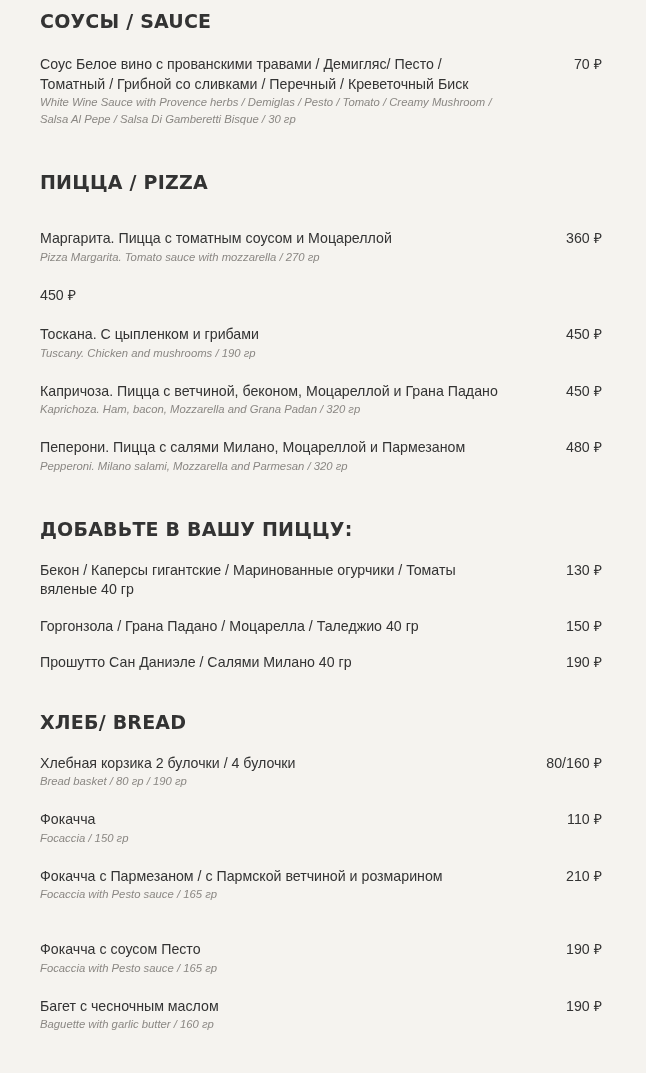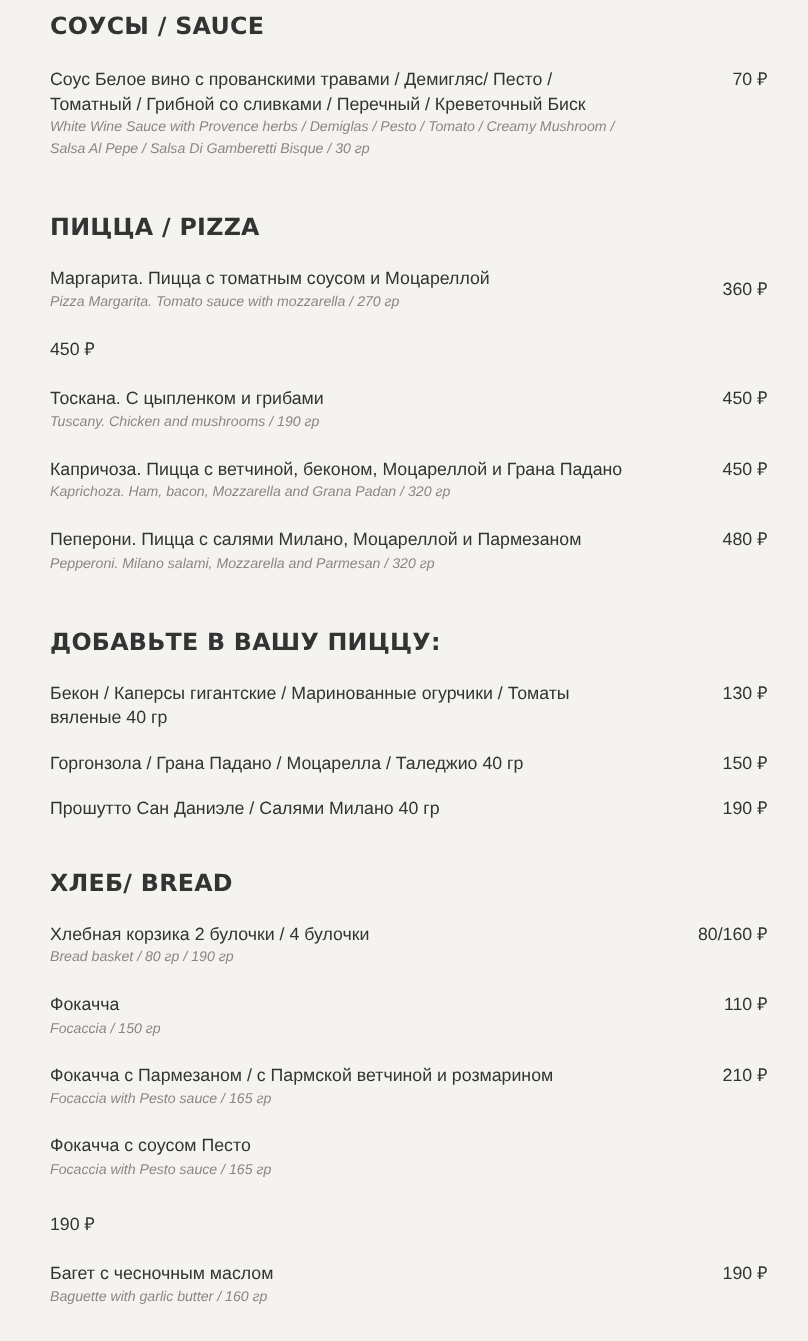--- a/index.html
+++ b/index.html
@@ -8,21 +8,21 @@
       background: #f5f3ef;
     }
     body {
       width: 646px;
       height: 1073px;
       overflow: hidden;
       font-family: "DejaVu Sans", "Liberation Sans", sans-serif;
       color: #333333;
     }
     .menu {
-      padding: 0 32px 0 40px;
+      padding: 0 44px 0 40px;
       position: relative;
     }
     .section-title {
       font-family: "DejaVu Sans", sans-serif;
       font-weight: bold;
       font-size: 19px;
       letter-spacing: 0.2px;
       color: #333333;
       margin: 0;
       line-height: 24px;
@@ -74,21 +74,21 @@
       <div class="item-text">
         <div class="item-name">Соус Белое вино с прованскими травами / Демигляс/ Песто / Томатный / Грибной со сливками / Перечный / Креветочный Биск</div>
         <div class="item-desc">White Wine Sauce with Provence herbs / Demiglas / Pesto / Tomato / Creamy Mushroom / Salsa Al Pepe / Salsa Di Gamberetti Bisque / 30 гр</div>
       </div>
       <div class="item-price"><span>70</span><span class="cur">₽</span></div>
     </div>
   </section>
 
   <section class="section" style="padding-top:42px;">
     <h2 class="section-title">ПИЦЦА / PIZZA</h2>
-    <div class="item" style="margin-top:20px;align-items:center;">
+    <div class="item" style="margin-top:35px;">
       <div class="item-text">
         <div class="item-name">Маргарита. Пицца с томатным соусом и Моцареллой</div>
         <div class="item-desc">Pizza Margarita. Tomato sauce with mozzarella / 270 гр</div>
       </div>
       <div class="item-price"><span>360</span><span class="cur">₽</span></div>
     </div>
     <div class="item" style="margin-top:20px;">
       <div class="item-price"><span>450</span><span class="cur">₽</span></div>
     </div>
     <div class="item" style="margin-top:20px;">
@@ -152,21 +152,21 @@
       </div>
       <div class="item-price"><span>110</span><span class="cur">₽</span></div>
     </div>
     <div class="item" style="margin-top:20px;">
       <div class="item-text">
         <div class="item-name">Фокачча с Пармезаном / с Пармской ветчиной и розмарином</div>
         <div class="item-desc">Focaccia with Pesto sauce / 165 гр</div>
       </div>
       <div class="item-price"><span>210</span><span class="cur">₽</span></div>
     </div>
-    <div class="item" style="margin-top:20px;flex-direction:column;">
+    <div class="item" style="margin-top:37px;">
       <div class="item-text">
         <div class="item-name">Фокачча с соусом Песто</div>
         <div class="item-desc">Focaccia with Pesto sauce / 165 гр</div>
       </div>
       <div class="item-price"><span>190</span><span class="cur">₽</span></div>
     </div>
     <div class="item" style="margin-top:20px;">
       <div class="item-text">
         <div class="item-name">Багет с чесночным маслом</div>
         <div class="item-desc">Baguette with garlic butter / 160 гр</div>

